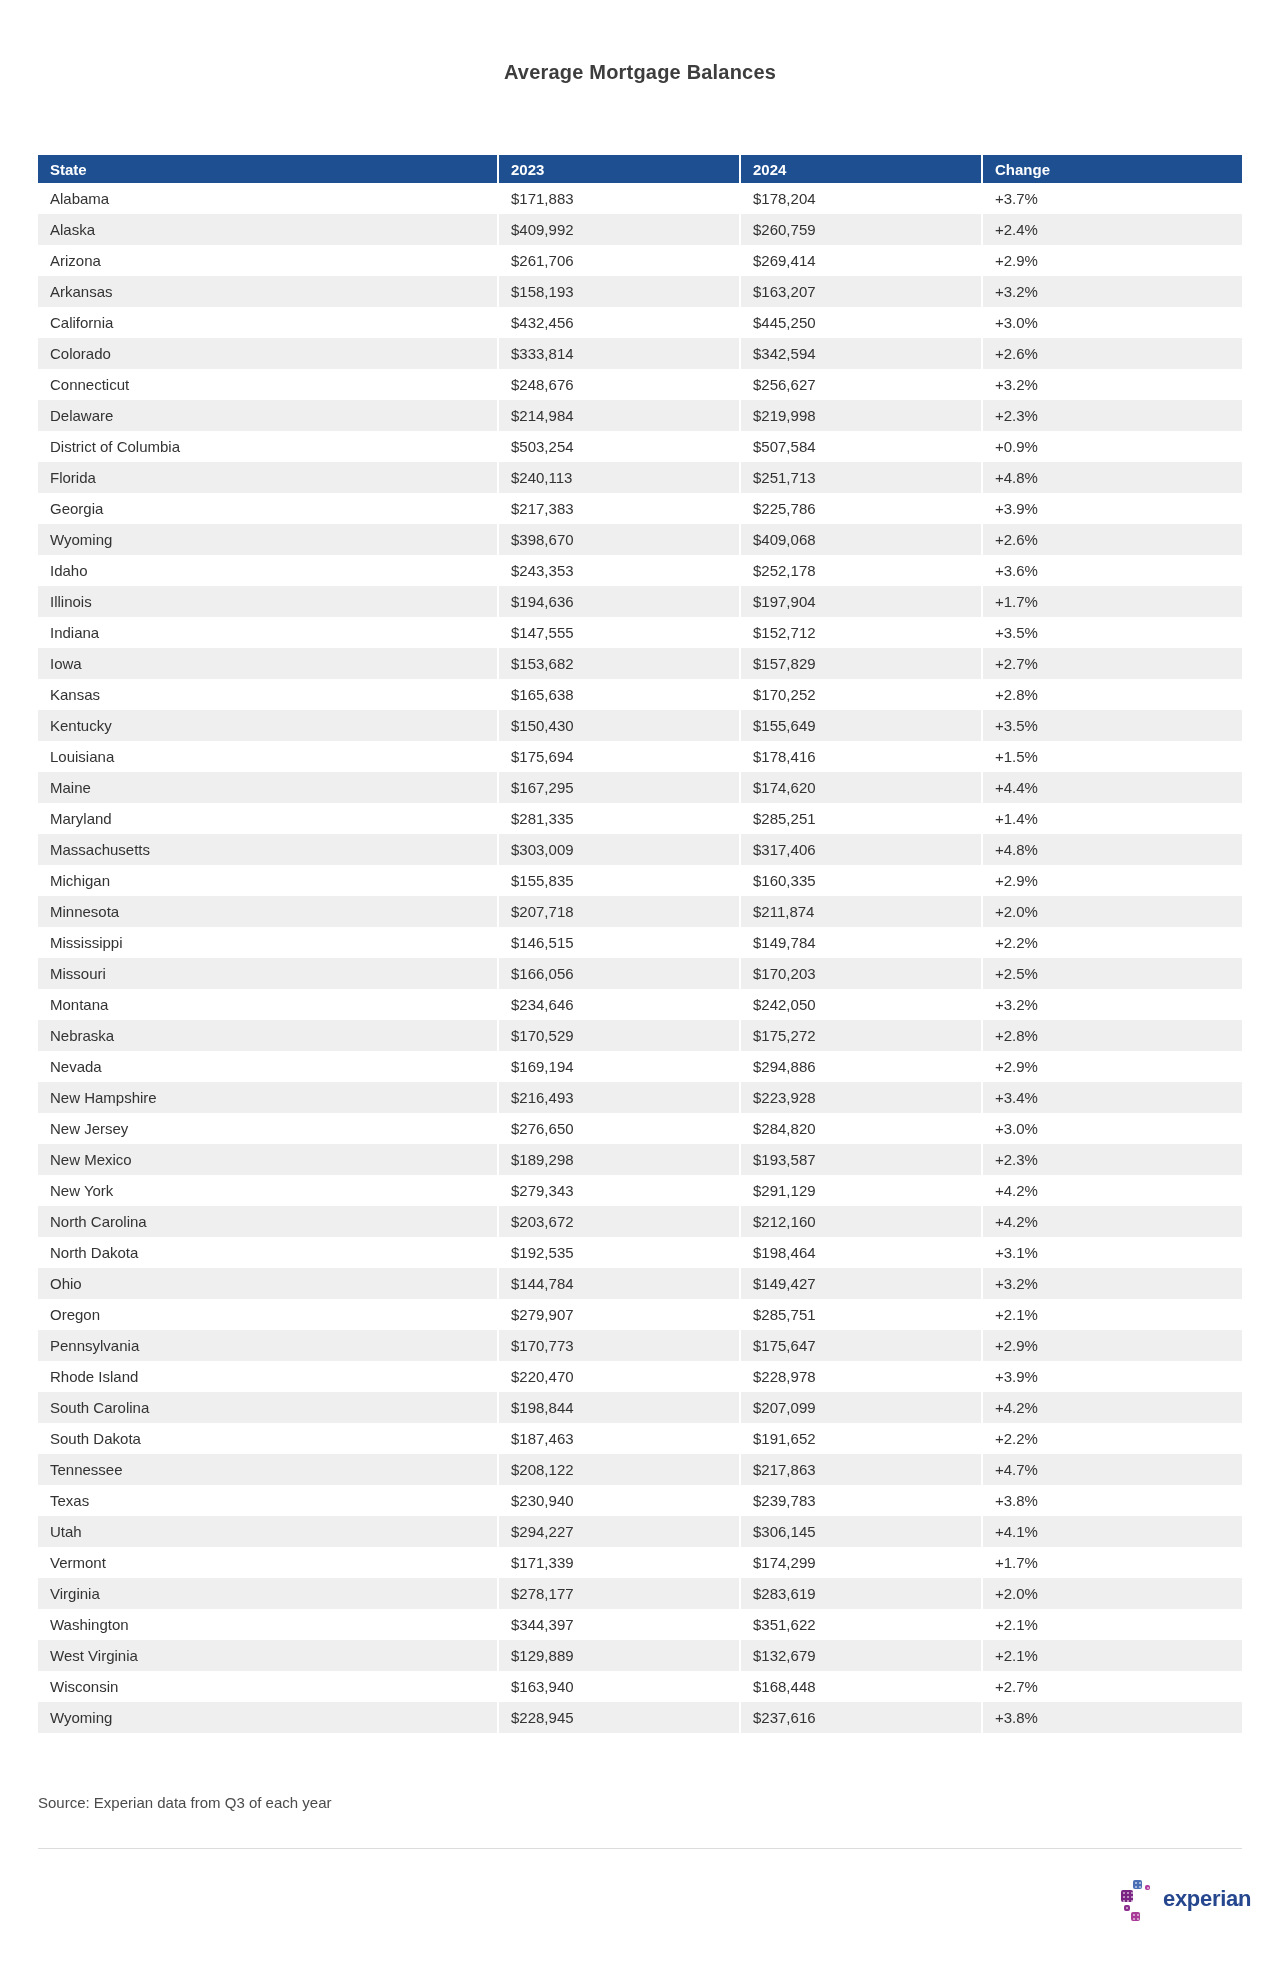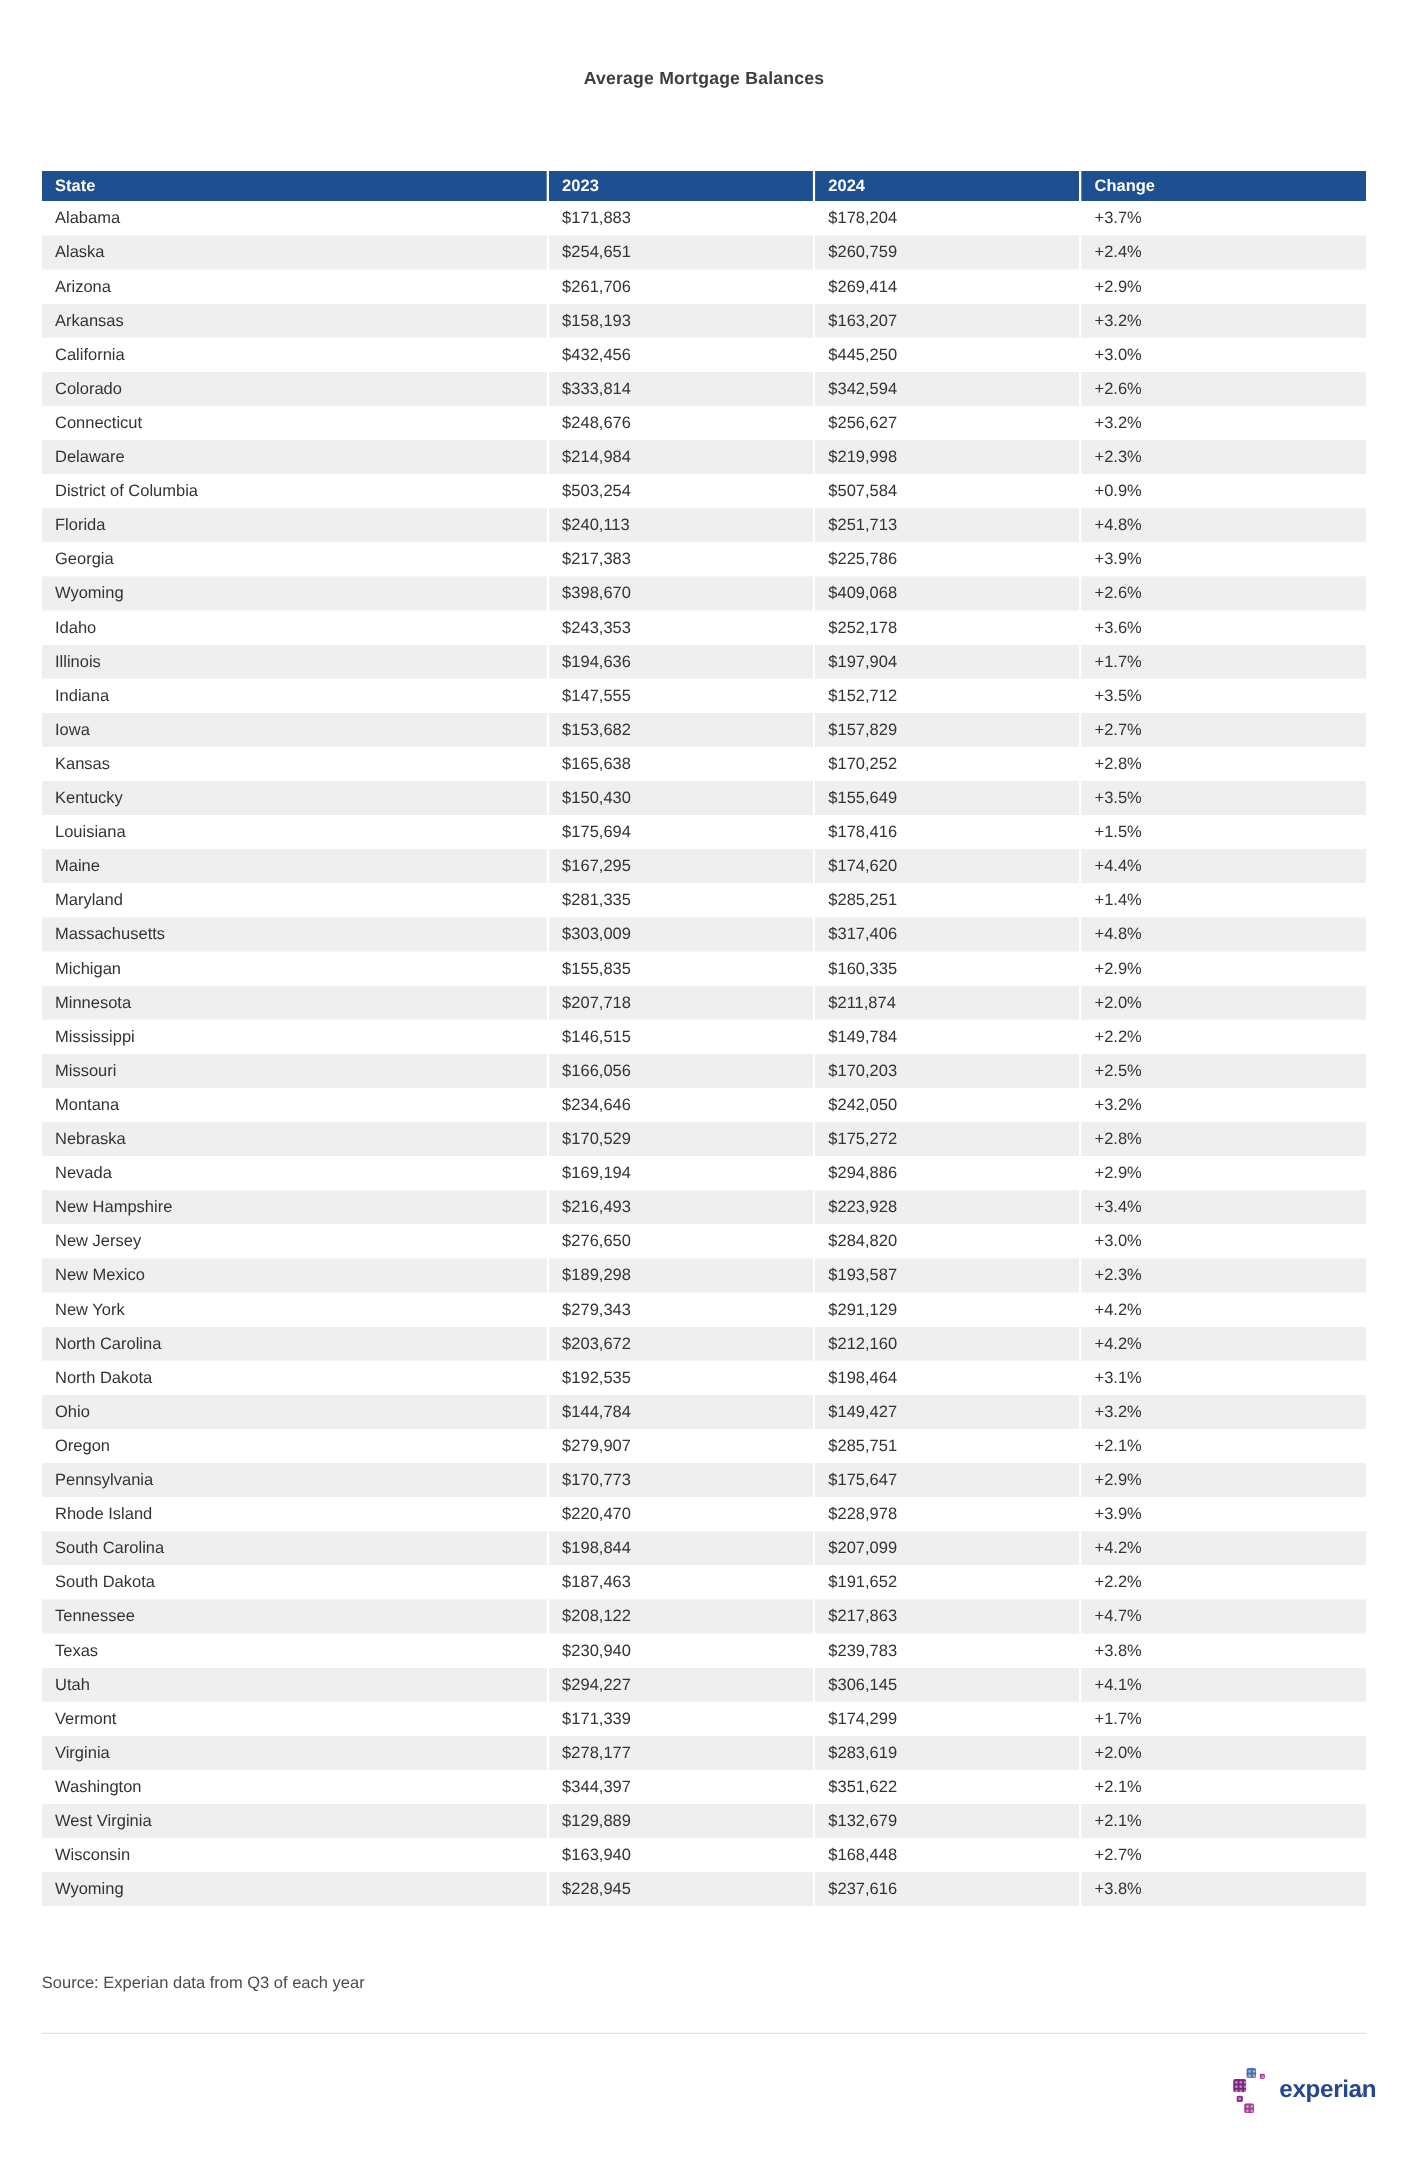--- a/index.html
+++ b/index.html
@@ -2,21 +2,21 @@
 <html style="--header_bg: #1d4f91; --row_alt_bg: #efefef; --title_text: #3d3d3d; --body_text: #333333; --source_text: #4b4b4b; --divider: #dcdcdc; --logo_blue: #26478e;"><head>
 <meta charset="utf-8">
 <style>
   html,body{margin:0;padding:0;background:#ffffff;}
   .page{
     width:1280px;height:1980px;box-sizing:border-box;
     padding:56px 38px 0;background:#fff;overflow:hidden;
     font-family:"Liberation Sans", sans-serif;
   }
   .title{
-    margin:0;text-align:center;font-size:16px;line-height:32px;
+    margin:0;text-align:center;font-size:20px;line-height:32px;
     font-weight:700;color:var(--title_text,#3d3d3d);letter-spacing:0.2px;
   }
   table.balances{
     width:1204px;margin-top:67px;border-collapse:collapse;table-layout:fixed;
   }
   col.c-state{width:460px}
   col.c-y23{width:242px}
   col.c-y24{width:242px}
   col.c-chg{width:260px}
   .balances th{
@@ -83,21 +83,21 @@
     <tbody id="rows">
     <tr>
       <td>Alabama</td>
       <td>$171,883</td>
       <td>$178,204</td>
       <td>+3.7%</td>
     </tr>
 
     <tr>
       <td>Alaska</td>
-      <td>$254,651</td>
+      <td>$409,992</td>
       <td>$260,759</td>
       <td>+2.4%</td>
     </tr>
 
     <tr>
       <td>Arizona</td>
       <td>$261,706</td>
       <td>$269,414</td>
       <td>+2.9%</td>
     </tr>

